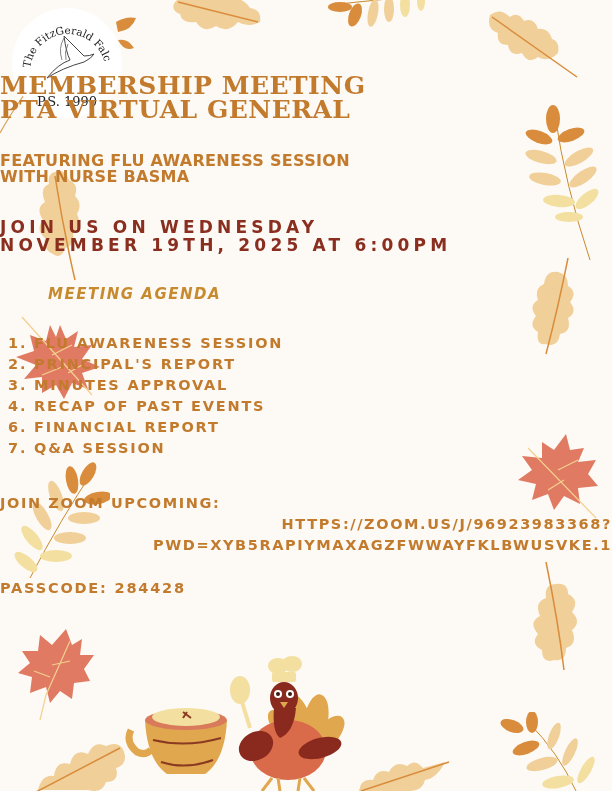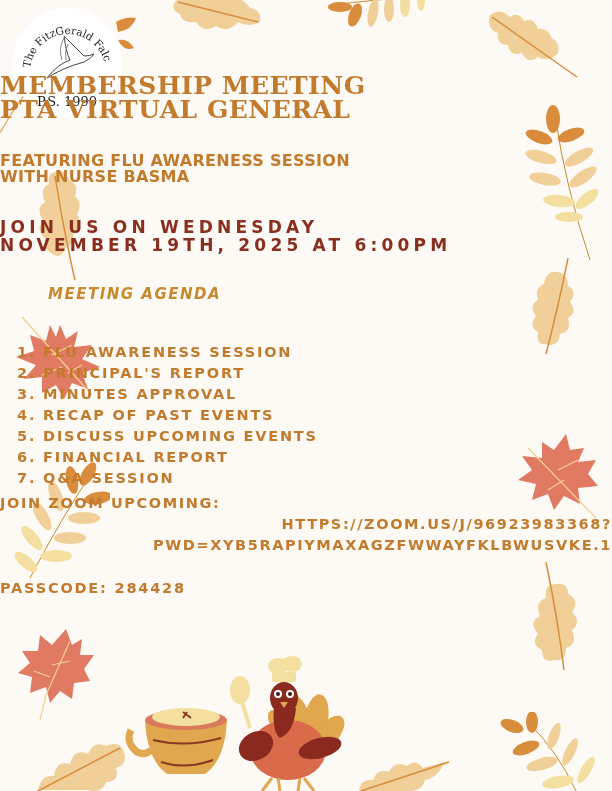--- a/index.html
+++ b/index.html
@@ -29,21 +29,21 @@
     letter-spacing: 4.2px;
   }
   .agenda-title {
     position: absolute; left: 0; right: 0; top: 285px;
     font-weight: bold; font-style: italic; color: #c88a2e; font-size: 15px;
     letter-spacing: 1.5px;
     margin-left: 48px;
   }
   .agenda-list {
     position: absolute; left: 0; right: 0; top: 325px;
-    list-style: none; margin: 17px; padding: 0;
+    list-style: none; margin: 8px; padding: 0;
   }
   .agenda-list li {
     font-weight: bold; color: #c27a2c; font-size: 14.5px; line-height: 21px;
     letter-spacing: 1.8px;
   }
   .zoom-block {
     position: absolute; left: 0; right: 0; top: 493px;
     font-weight: bold; color: #c27a2c; font-size: 14.5px; line-height: 21px;
     letter-spacing: 1.6px;
   }
@@ -221,21 +221,20 @@
   <span class="line">NOVEMBER 19TH, 2025 AT 6:00PM</span>
 </div>
 
 <div class="agenda-title">MEETING AGENDA</div>
 
 <ul class="agenda-list">
   <li>1. FLU AWARENESS SESSION</li>
   <li>2. PRINCIPAL'S REPORT</li>
   <li>3. MINUTES APPROVAL</li>
   <li>4. RECAP OF PAST EVENTS</li>
-  <li>5. DISCUSS UPCOMING EVENTS</li>
   <li>6. FINANCIAL REPORT</li>
   <li>7. Q&amp;A SESSION</li>
 </ul>
 
 <div class="zoom-block">
   <span class="line">JOIN ZOOM UPCOMING:</span>
   <a class="line">HTTPS://ZOOM.US/J/96923983368?</a>
   <a class="line">PWD=XYB5RAPIYMAXAGZFWWAYFKLBWUSVKE.1</a>
 </div>
 

